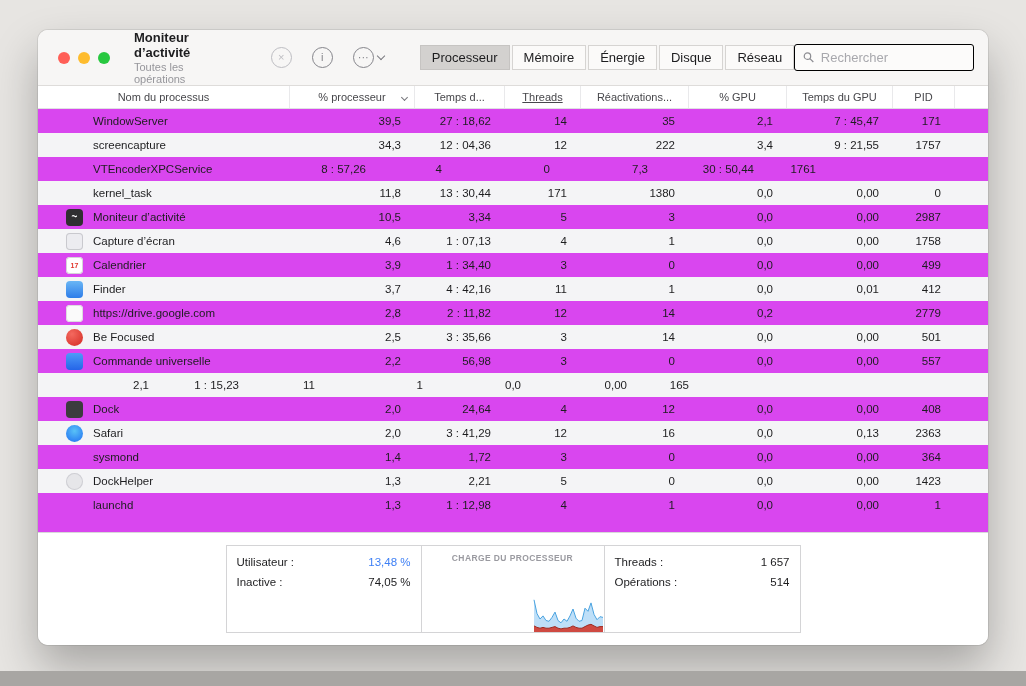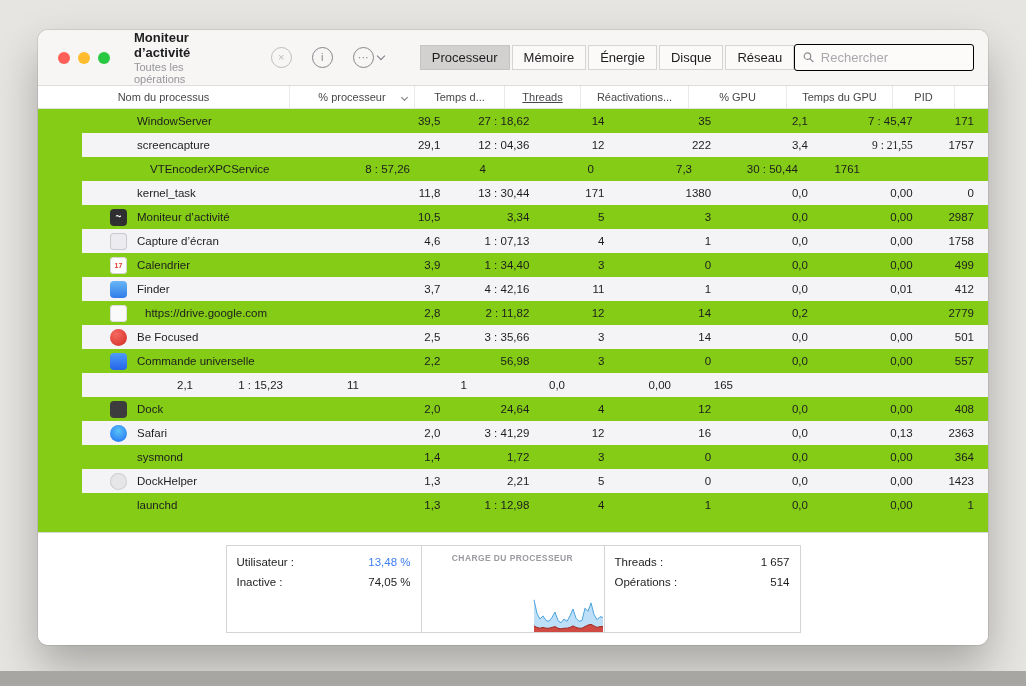--- a/index.html
+++ b/index.html
@@ -29,21 +29,21 @@
   .tab.active{background:#d3d1cf;border-color:#c6c4c2;}
   .search{margin-left:auto;display:flex;align-items:center;width:214px;height:27px;border:1px solid #000000;border-radius:3px;background:#fcfbfa;padding:0 8px;gap:6px;}
   .search input{border:none;outline:none;background:transparent;font-size:13px;color:#333;width:100%;font-family:inherit;}
   .search input::placeholder{color:#a8a8ad;}
   
   .table-header{flex:0 0 23px;display:flex;align-items:stretch;border-bottom:1px solid #e0e0e2;background:#fff;}
   .hcell{position:relative;display:flex;align-items:center;justify-content:center;font-size:11px;color:#47474b;border-right:1px solid #e9e9eb;white-space:nowrap;overflow:hidden;}
   .hcell.fill{flex:1;border-right:none;}
   .sort-chevron{position:absolute;right:7px;top:9px;width:5px;height:5px;border-right:1.3px solid #76767c;border-bottom:1.3px solid #76767c;transform:rotate(45deg);}
   
-  .tbody{flex:1;overflow:hidden;background:#84cc16;padding-left:44px;}
+  .tbody{flex:1;overflow:hidden;background:#d946ef;}
   .trow{display:flex;height:24px;}
   .trow.alt{background:#f4f4f6;}
   .tcell{font-size:11.5px;color:#1d1d1f;line-height:24px;white-space:nowrap;overflow:hidden;}
   .cell-num{text-align:right;padding-right:14px;}
   .cell-name{display:flex;align-items:center;padding-left:28px;}
   .app-icon{width:17px;height:17px;border-radius:4px;margin-right:10px;flex:0 0 17px;display:flex;align-items:center;justify-content:center;font-weight:bold;line-height:1;}
   .app-icon.empty{background:transparent;}
   
   .footer{flex:0 0 113px;border-top:1px solid #d8d8da;display:flex;justify-content:center;align-items:center;background:#fff;}
   .footer-panels{display:flex;}
@@ -140,30 +140,30 @@
           <div class="tcell cell-num" style="width: 108px;">35</div>
           <div class="tcell cell-num" style="width: 98px;">2,1</div>
           <div class="tcell cell-num" style="width: 106px;">7 : 45,47</div>
           <div class="tcell cell-num" style="width: 62px;">171</div>
         </div>
         <div class="trow alt">
           <div class="tcell cell-name" style="width: 252px;">
             <span class="app-icon empty"></span>
             <span>screencapture</span>
           </div>
-          <div class="tcell cell-num" style="width: 125px;">29,1</div>
+          <div class="tcell cell-num" style="width: 125px;">34,3</div>
           <div class="tcell cell-num" style="width: 90px;">12 : 04,36</div>
           <div class="tcell cell-num" style="width: 76px;">12</div>
           <div class="tcell cell-num" style="width: 108px;">222</div>
           <div class="tcell cell-num" style="width: 98px;">3,4</div>
-          <div class="tcell cell-num" style="width: 106px; font-family: Liberation Serif, serif;">9 : 21,55</div>
+          <div class="tcell cell-num" style="width: 106px;">9 : 21,55</div>
           <div class="tcell cell-num" style="width: 62px;">1757</div>
         </div>
         <div class="trow">
-          <div class="tcell cell-name" style="width: 252px; gap: 13px;">
+          <div class="tcell cell-name" style="width: 252px;">
             <span class="app-icon empty"></span>
             <span>VTEncoderXPCService</span>
           </div>
           <div class="tcell cell-num" style="width: 90px;">8 : 57,26</div>
           <div class="tcell cell-num" style="width: 76px;">4</div>
           <div class="tcell cell-num" style="width: 108px;">0</div>
           <div class="tcell cell-num" style="width: 98px;">7,3</div>
           <div class="tcell cell-num" style="width: 106px;">30 : 50,44</div>
           <div class="tcell cell-num" style="width: 62px;">1761</div>
         </div>
@@ -226,21 +226,21 @@
           </div>
           <div class="tcell cell-num" style="width: 125px;">3,7</div>
           <div class="tcell cell-num" style="width: 90px;">4 : 42,16</div>
           <div class="tcell cell-num" style="width: 76px;">11</div>
           <div class="tcell cell-num" style="width: 108px;">1</div>
           <div class="tcell cell-num" style="width: 98px;">0,0</div>
           <div class="tcell cell-num" style="width: 106px;">0,01</div>
           <div class="tcell cell-num" style="width: 62px;">412</div>
         </div>
         <div class="trow">
-          <div class="tcell cell-name" style="width: 252px; gap: 8px;">
+          <div class="tcell cell-name" style="width: 252px;">
             <span class="app-icon" style="background: rgb(250, 250, 250); box-shadow: rgb(220, 220, 222) 0px 0px 0px 1px inset;"></span>
             <span>https://drive.google.com</span>
           </div>
           <div class="tcell cell-num" style="width: 125px;">2,8</div>
           <div class="tcell cell-num" style="width: 90px;">2 : 11,82</div>
           <div class="tcell cell-num" style="width: 76px;">12</div>
           <div class="tcell cell-num" style="width: 108px;">14</div>
           <div class="tcell cell-num" style="width: 98px;">0,2</div>
           <div class="tcell cell-num" style="width: 106px; margin-top: 48px;">0,23</div>
           <div class="tcell cell-num" style="width: 62px;">2779</div>

